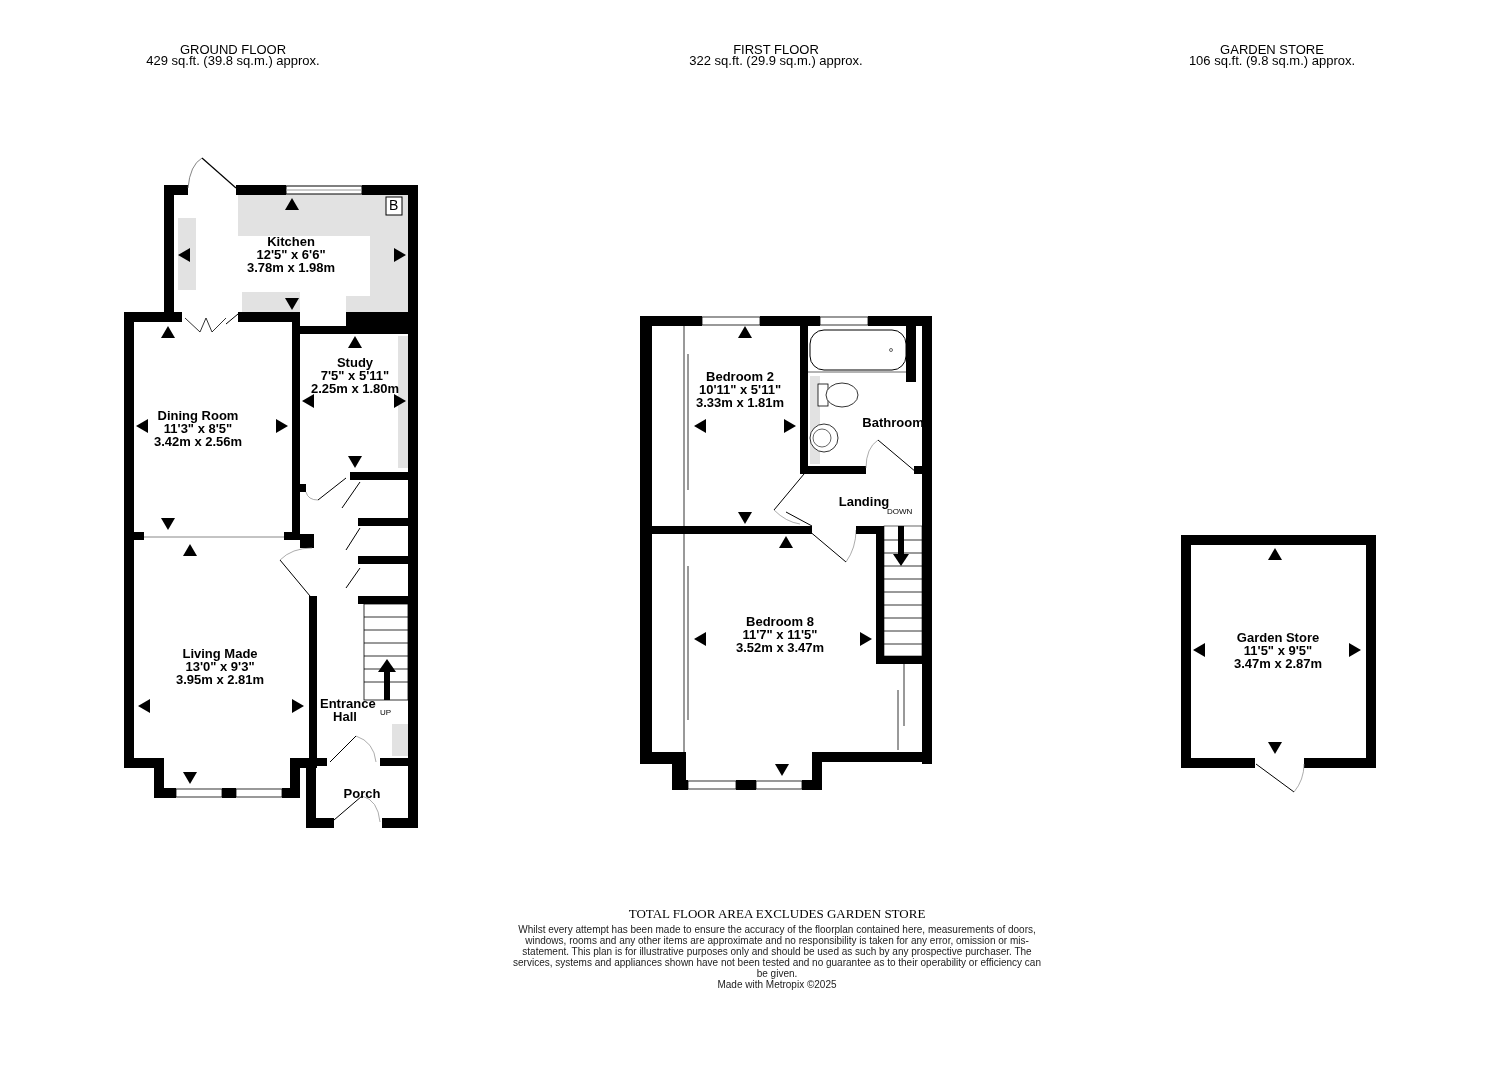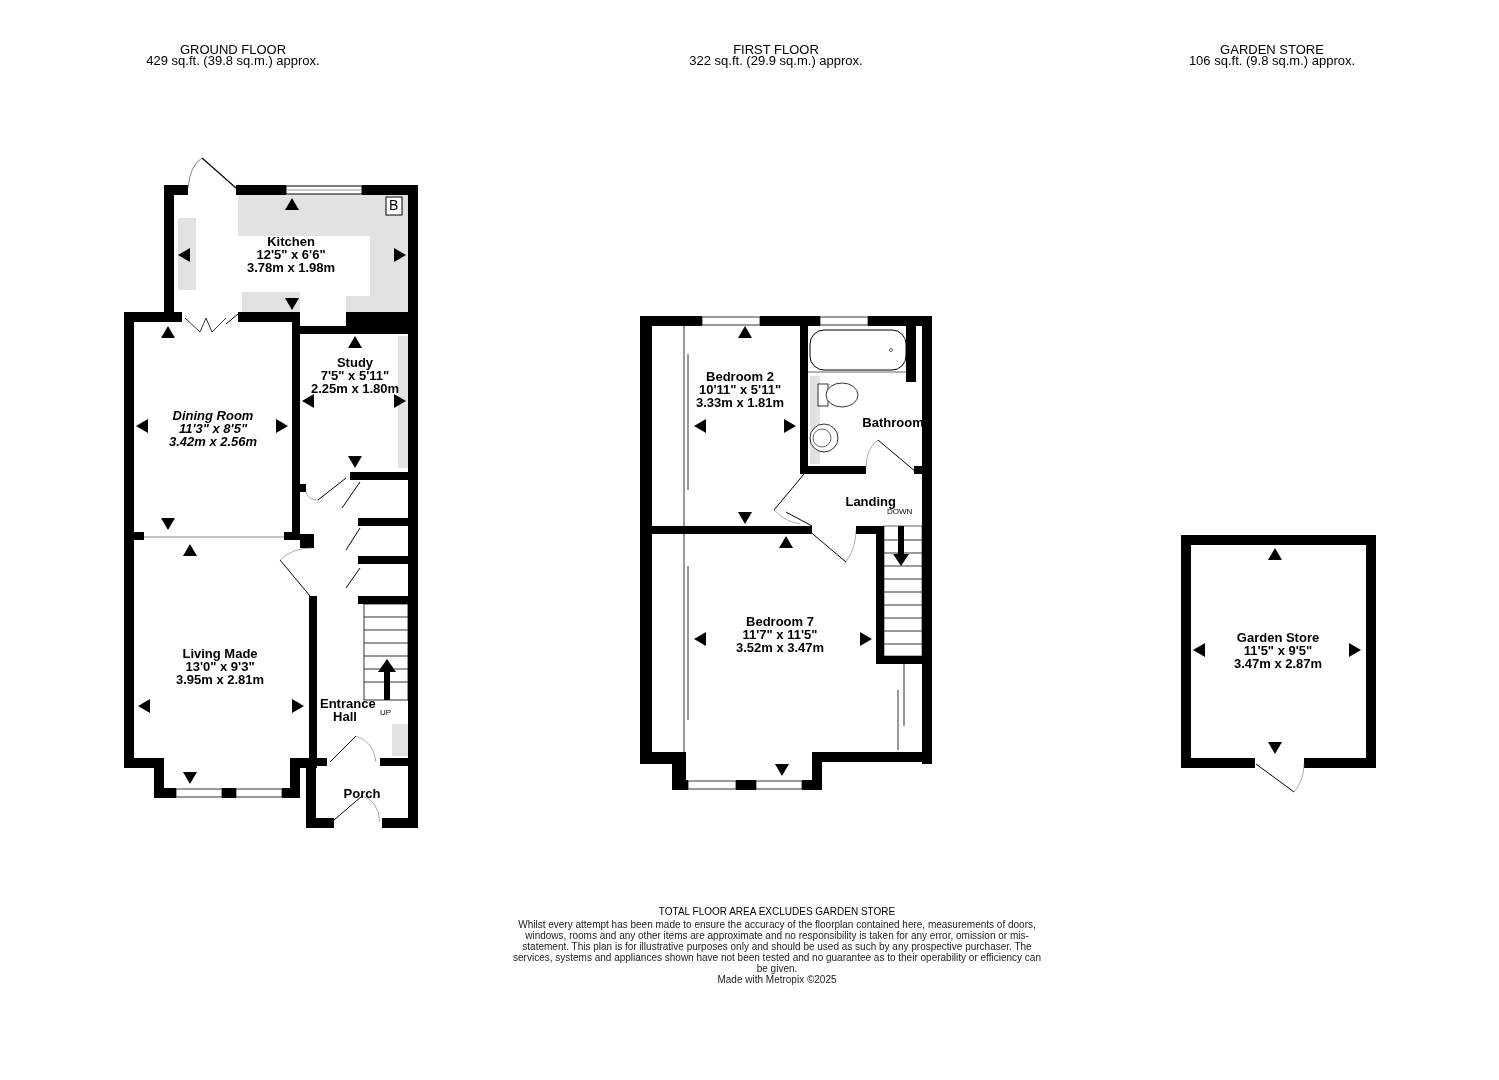--- a/index.html
+++ b/index.html
@@ -5,21 +5,21 @@
   html, body { margin: 0; padding: 0; background: #ffffff; }
   body { width: 1499px; height: 1080px; position: relative; overflow: hidden;
          font-family: "Liberation Sans", sans-serif; color: #000; }
   .floor-heading { position: absolute; text-align: center; font-size: 13px; line-height: 11px; width: 240px; }
   .floor-heading .name, .floor-heading .area { display: block; }
   svg.plan { position: absolute; left: 0; top: 0; }
   .room-label { position: absolute; text-align: center; font-weight: bold; font-size: 13px; line-height: 13px; white-space: nowrap; }
   .room-label span { display: block; }
   .small-label { position: absolute; font-size: 8px; }
   .footer { position: absolute; left: 500px; width: 554px; text-align: center; }
-  .footer .note { font-size: 10px; }
+  .footer .note { font-size: 13px; font-family: Liberation Serif, serif; }
   .footer .total { font-size: 13px; }
   .footer .disclaimer { font-size: 10px; line-height: 11px; color: #222; }
 </style>
 </head>
 <body>
 
 <div class="floor-heading" style="left:113px; top:44px;">
   <span class="name">GROUND FLOOR</span>
   <span class="area">429 sq.ft. (39.8 sq.m.) approx.</span>
 </div>
@@ -244,21 +244,21 @@
   </g>
 </svg>
 
 <div class="small-label" style="left:389px; top:197px; font-size:14px;">B</div>
 
 <div class="room-label" style="left:241px; top:235px; width:100px;">
   <span>Kitchen</span>
   <span>12'5"  x 6'6"</span>
   <span>3.78m  x 1.98m</span>
 </div>
-<div class="room-label" style="left:153px; top:409px; width:120px;font-style:italic;">
+<div class="room-label" style="left:138px; top:409px; width:120px;">
   <span>Dining Room</span>
   <span>11'3"  x 8'5"</span>
   <span>3.42m  x 2.56m</span>
 </div>
 <div class="room-label" style="left:300px; top:356px; width:110px;">
   <span>Study</span>
   <span>7'5"  x 5'11"</span>
   <span>2.25m  x 1.80m</span>
 </div>
 <div class="room-label" style="left:160px; top:647px; width:120px;">
@@ -275,26 +275,26 @@
 <div class="small-label" style="left:380px; top:708px;">UP</div>
 
 <div class="room-label" style="left:684px; top:370px; width:112px;">
   <span>Bedroom 2</span>
   <span>10'11"  x 5'11"</span>
   <span>3.33m  x 1.81m</span>
 </div>
 <div class="room-label" style="left:856px; top:416px; width:74px;">
   <span>Bathroom</span>
 </div>
-<div class="room-label" style="left:832px; top:495px; width:64px;text-align:right;">
+<div class="room-label" style="left:832px; top:495px; width:64px;">
   <span>Landing</span>
 </div>
 <div class="small-label" style="left:887px; top:507px;">DOWN</div>
 <div class="room-label" style="left:722px; top:615px; width:116px;">
-  <span>Bedroom 7</span>
+  <span>Bedroom 8</span>
   <span>11'7"  x 11'5"</span>
   <span>3.52m  x 3.47m</span>
 </div>
 
 <div class="room-label" style="left:1218px; top:631px; width:120px;">
   <span>Garden Store</span>
   <span>11'5"  x 9'5"</span>
   <span>3.47m  x 2.87m</span>
 </div>
 

